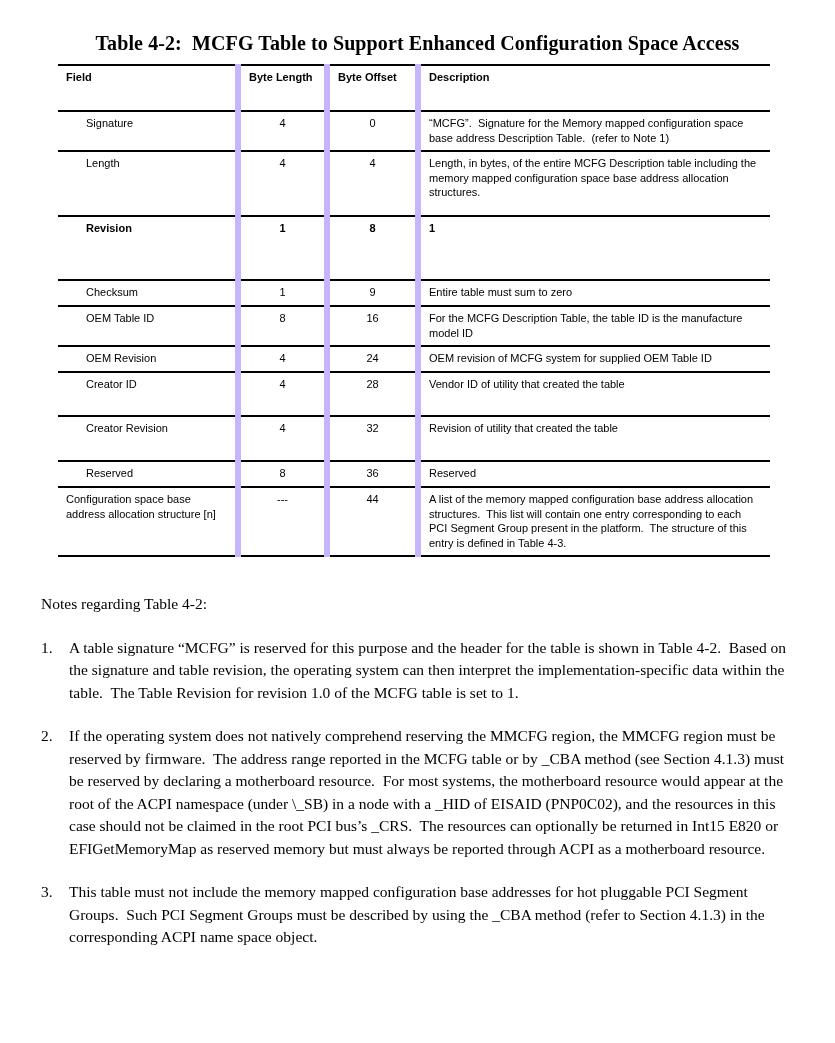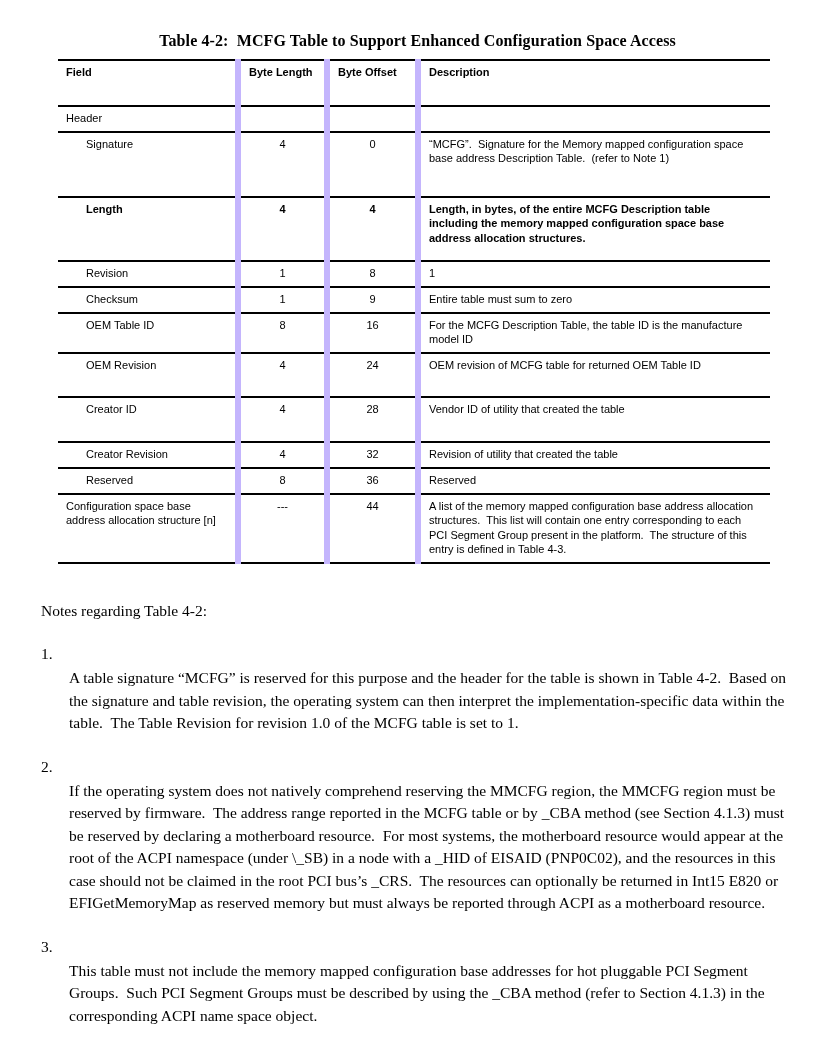--- a/index.html
+++ b/index.html
@@ -13,21 +13,21 @@
     min-height: 1043px;
     background: #ffffff;
     color: #000000;
     overflow: hidden;
   }
   
   .table-title {
     margin: 32px 60px 9px 60px;
     text-align: center;
     font-family: "Liberation Serif", serif;
-    font-size: 16px;
+    font-size: 20px;
     font-weight: bold;
     white-space: pre-wrap;
     letter-spacing: 0.1px;
   }
   
   .spec-table {
     margin-left: 58px;
     width: 712px;
     border-collapse: collapse;
     border-top: 2px solid #000;
@@ -80,21 +80,20 @@
   .note-item {
     display: flex;
     margin-bottom: 21px;
   }
   .note-number {
     flex: 0 0 28px;
   }
   .note-text {
     flex: 1 1 auto;
     white-space: pre-wrap;
-    margin-top: 24px;
   }
 </style>
 </head>
 <body>
 
 <div class="page">
 
   <div class="table-title">Table 4-2:  MCFG Table to Support Enhanced Configuration Space Access</div>
 
   <table class="spec-table">
@@ -106,26 +105,20 @@
     </colgroup>
     <thead>
       <tr>
         <th>Field</th>
         <th>Byte Length</th>
         <th>Byte Offset</th>
         <th>Description</th>
       </tr>
     </thead>
     <tbody>
-      <tr>
-        <td class="field">Header</td>
-        <td class="num"></td>
-        <td class="num"></td>
-        <td class="desc"></td>
-      </tr>
       <tr>
         <td class="field indent">Signature</td>
         <td class="num">4</td>
         <td class="num">0</td>
         <td class="desc">“MCFG”.  Signature for the Memory mapped configuration space base address Description Table.  (refer to Note 1)</td>
       </tr>
       <tr>
         <td class="field indent">Length</td>
         <td class="num">4</td>
         <td class="num">4</td>
@@ -146,21 +139,21 @@
       <tr>
         <td class="field indent">OEM Table ID</td>
         <td class="num">8</td>
         <td class="num">16</td>
         <td class="desc">For the MCFG Description Table, the table ID is the manufacture model ID</td>
       </tr>
       <tr>
         <td class="field indent">OEM Revision</td>
         <td class="num">4</td>
         <td class="num">24</td>
-        <td class="desc">OEM revision of MCFG table for returned OEM Table ID</td>
+        <td class="desc">OEM revision of MCFG system for supplied OEM Table ID</td>
       </tr>
       <tr>
         <td class="field indent">Creator ID</td>
         <td class="num">4</td>
         <td class="num">28</td>
         <td class="desc">Vendor ID of utility that created the table</td>
       </tr>
       <tr>
         <td class="field indent">Creator Revision</td>
         <td class="num">4</td>

